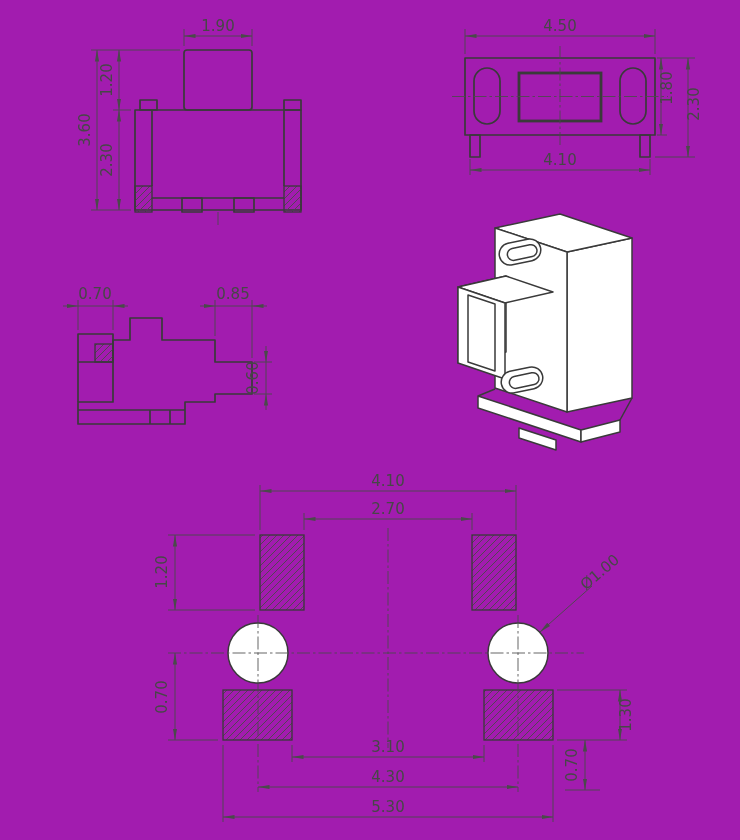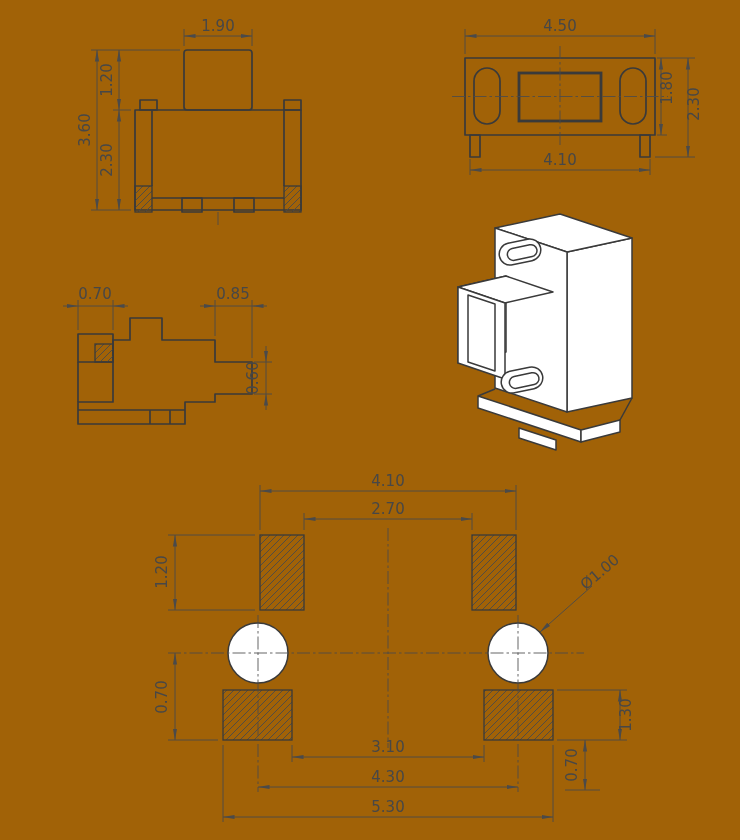--- a/index.html
+++ b/index.html
@@ -1,16 +1,16 @@
 <!DOCTYPE html>
 <html><head>
 <meta charset="utf-8">
 <style>
   html,body{margin:0;padding:0;background:#ffffff}
-  .canvas{position:relative;width:740px;height:840px;background:#a16207;overflow:hidden}
+  .canvas{position:relative;width:740px;height:840px;background:#a21caf;overflow:hidden}
   svg{display:block}
   .ol{fill:none;stroke:#3a3a3a;stroke-width:1.7;stroke-linejoin:round}
   .olf{fill:#ffffff;stroke:#3a3a3a;stroke-width:1.5;stroke-linejoin:round}
   .thk{fill:none;stroke:#3a3a3a;stroke-width:2.8}
   .thin{fill:none;stroke:#4a4a4a;stroke-width:0.9}
   .dim{fill:none;stroke:#4a4a4a;stroke-width:0.9;marker-start:url(#ar);marker-end:url(#ar)}
   .dime{fill:none;stroke:#4a4a4a;stroke-width:0.9;marker-end:url(#ar)}
   .cl{fill:none;stroke:#4a4a4a;stroke-width:0.85;stroke-dasharray:13 3 2.5 3}
   .hat{fill:url(#hatch);stroke:#3a3a3a;stroke-width:1.3}
   text{font-family:"DejaVu Sans","Liberation Sans",sans-serif;font-size:15px;fill:#474747}

